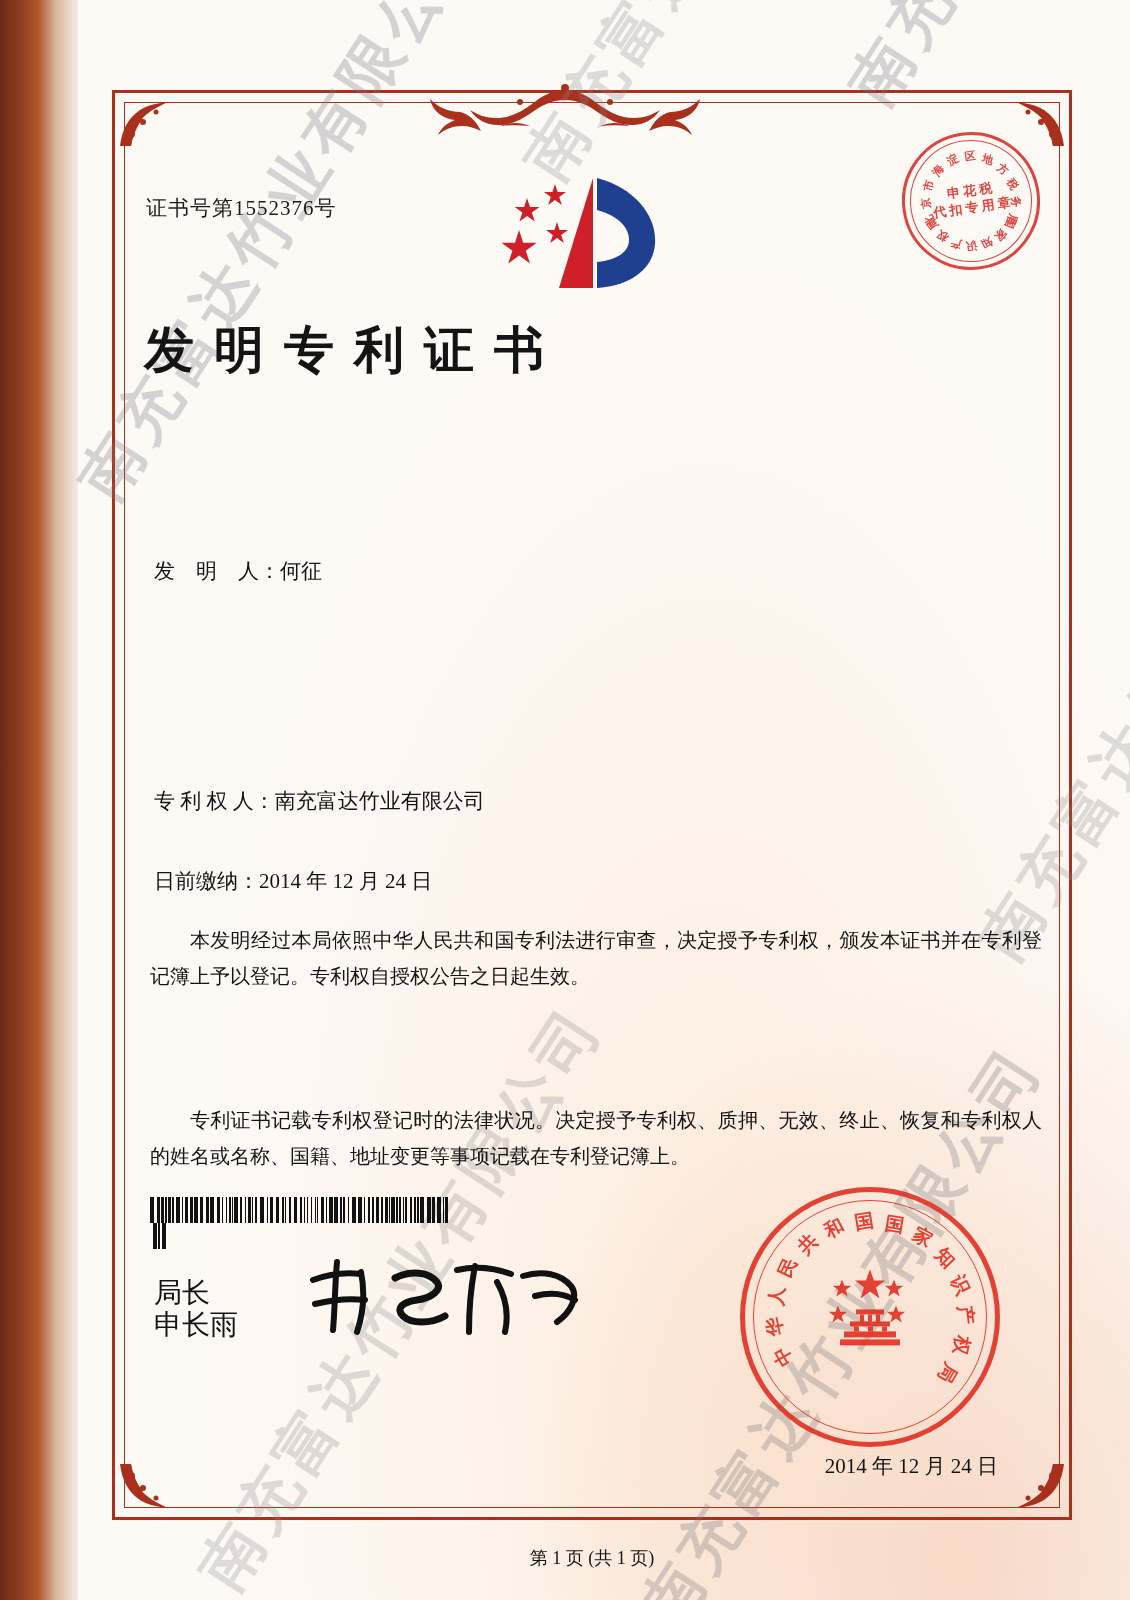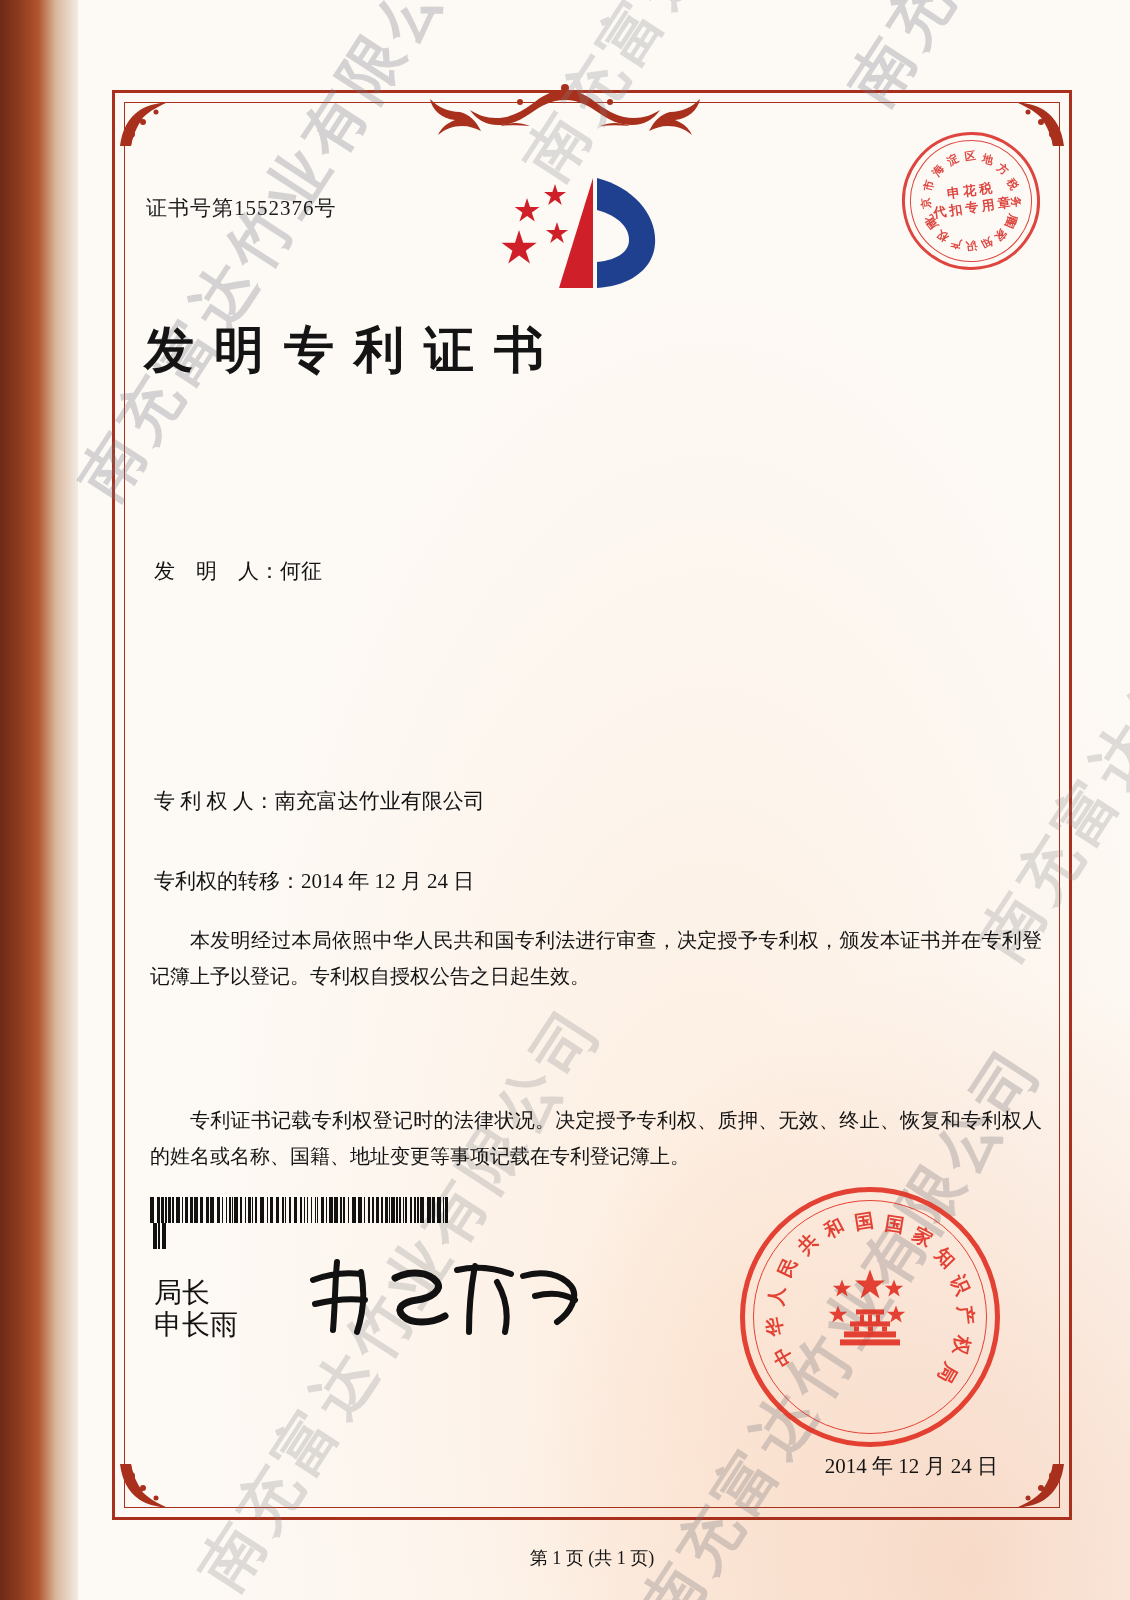--- a/index.html
+++ b/index.html
@@ -283,21 +283,21 @@
 
     <div id="title">发明专利证书</div>
 
     <div class="field" id="f2">
       <span class="lbl">发　明　人：</span><span class="val">何征</span>
     </div>
     <div class="field" id="f5">
       <span class="lbl">专 利 权 人：</span><span class="val">南充富达竹业有限公司</span>
     </div>
     <div class="field" id="f6">
-      <span class="lbl">专利权的转移：</span><span class="val">2014 年 12 月 24 日</span>
+      <span class="lbl">日前缴纳：</span><span class="val">2014 年 12 月 24 日</span>
     </div>
 
     <div class="para" id="p1">本发明经过本局依照中华人民共和国专利法进行审查，决定授予专利权，颁发本证书并在专利登记簿上予以登记。专利权自授权公告之日起生效。</div>
     <div class="para" id="p3">专利证书记载专利权登记时的法律状况。决定授予专利权、质押、无效、终止、恢复和专利权人的姓名或名称、国籍、地址变更等事项记载在专利登记簿上。</div>
 
     <div id="barcode"><i style="width:4px"></i><i style="width:3px;background:transparent"></i><i style="width:3px"></i><i style="width:1px;background:transparent"></i><i style="width:3px"></i><i style="width:1px;background:transparent"></i><i style="width:2px"></i><i style="width:1px;background:transparent"></i><i style="width:3px"></i><i style="width:1px;background:transparent"></i><i style="width:2px"></i><i style="width:2px;background:transparent"></i><i style="width:4px"></i><i style="width:2px;background:transparent"></i><i style="width:1px"></i><i style="width:2px;background:transparent"></i><i style="width:3px"></i><i style="width:2px;background:transparent"></i><i style="width:3px"></i><i style="width:1px;background:transparent"></i><i style="width:4px"></i><i style="width:2px;background:transparent"></i><i style="width:3px"></i><i style="width:3px;background:transparent"></i><i style="width:3px"></i><i style="width:1px;background:transparent"></i><i style="width:4px"></i><i style="width:3px;background:transparent"></i><i style="width:3px"></i><i style="width:2px;background:transparent"></i><i style="width:1px"></i><i style="width:3px;background:transparent"></i><i style="width:1px"></i><i style="width:2px;background:transparent"></i><i style="width:2px"></i><i style="width:1px;background:transparent"></i><i style="width:1px"></i><i style="width:1px;background:transparent"></i><i style="width:4px"></i><i style="width:2px;background:transparent"></i><i style="width:2px"></i><i style="width:3px;background:transparent"></i><i style="width:1px"></i><i style="width:2px;background:transparent"></i><i style="width:3px"></i><i style="width:1px;background:transparent"></i><i style="width:1px"></i><i style="width:2px;background:transparent"></i><i style="width:2px"></i><i style="width:3px;background:transparent"></i><i style="width:4px"></i><i style="width:3px;background:transparent"></i><i style="width:1px"></i><i style="width:2px;background:transparent"></i><i style="width:3px"></i><i style="width:3px;background:transparent"></i><i style="width:3px"></i><i style="width:3px;background:transparent"></i><i style="width:2px"></i><i style="width:1px;background:transparent"></i><i style="width:1px"></i><i style="width:3px;background:transparent"></i><i style="width:2px"></i><i style="width:3px;background:transparent"></i><i style="width:3px"></i><i style="width:3px;background:transparent"></i><i style="width:2px"></i><i style="width:2px;background:transparent"></i><i style="width:1px"></i><i style="width:2px;background:transparent"></i><i style="width:1px"></i><i style="width:3px;background:transparent"></i><i style="width:1px"></i><i style="width:3px;background:transparent"></i><i style="width:1px"></i><i style="width:1px;background:transparent"></i><i style="width:1px"></i><i style="width:3px;background:transparent"></i><i style="width:3px"></i><i style="width:2px;background:transparent"></i><i style="width:1px"></i><i style="width:2px;background:transparent"></i><i style="width:4px"></i><i style="width:1px;background:transparent"></i><i style="width:4px"></i><i style="width:2px;background:transparent"></i><i style="width:2px"></i><i style="width:1px;background:transparent"></i><i style="width:2px"></i><i style="width:3px;background:transparent"></i><i style="width:1px"></i><i style="width:3px;background:transparent"></i><i style="width:4px"></i><i style="width:2px;background:transparent"></i><i style="width:4px"></i><i style="width:2px;background:transparent"></i><i style="width:1px"></i><i style="width:3px;background:transparent"></i><i style="width:2px"></i><i style="width:2px;background:transparent"></i><i style="width:2px"></i><i style="width:2px;background:transparent"></i><i style="width:3px"></i><i style="width:2px;background:transparent"></i><i style="width:2px"></i><i style="width:2px;background:transparent"></i><i style="width:3px"></i><i style="width:1px;background:transparent"></i><i style="width:1px"></i><i style="width:1px;background:transparent"></i><i style="width:4px"></i><i style="width:1px;background:transparent"></i><i style="width:2px"></i><i style="width:1px;background:transparent"></i><i style="width:2px"></i><i style="width:2px;background:transparent"></i><i style="width:1px"></i><i style="width:1px;background:transparent"></i><i style="width:2px"></i><i style="width:3px;background:transparent"></i><i style="width:2px"></i><i style="width:2px;background:transparent"></i><i style="width:2px"></i><i style="width:1px;background:transparent"></i><i style="width:2px"></i><i style="width:1px;background:transparent"></i><i style="width:4px"></i><i style="width:3px;background:transparent"></i><i style="width:4px"></i><i style="width:1px;background:transparent"></i><i style="width:3px"></i><i style="width:2px;background:transparent"></i><i style="width:4px"></i><i style="width:2px;background:transparent"></i><i style="width:1px"></i><i style="width:1px;background:transparent"></i><i style="width:3px"></i><i style="width:3px;background:transparent"></i><i style="width:4px"></i><i style="width:1px;background:transparent"></i><i style="width:2px"></i><i style="width:2px;background:transparent"></i><i style="width:4px"></i><i style="width:1px;background:transparent"></i></div>
 
     <div id="sig-label">
       <div>局长</div>
       <div>申长雨</div>

